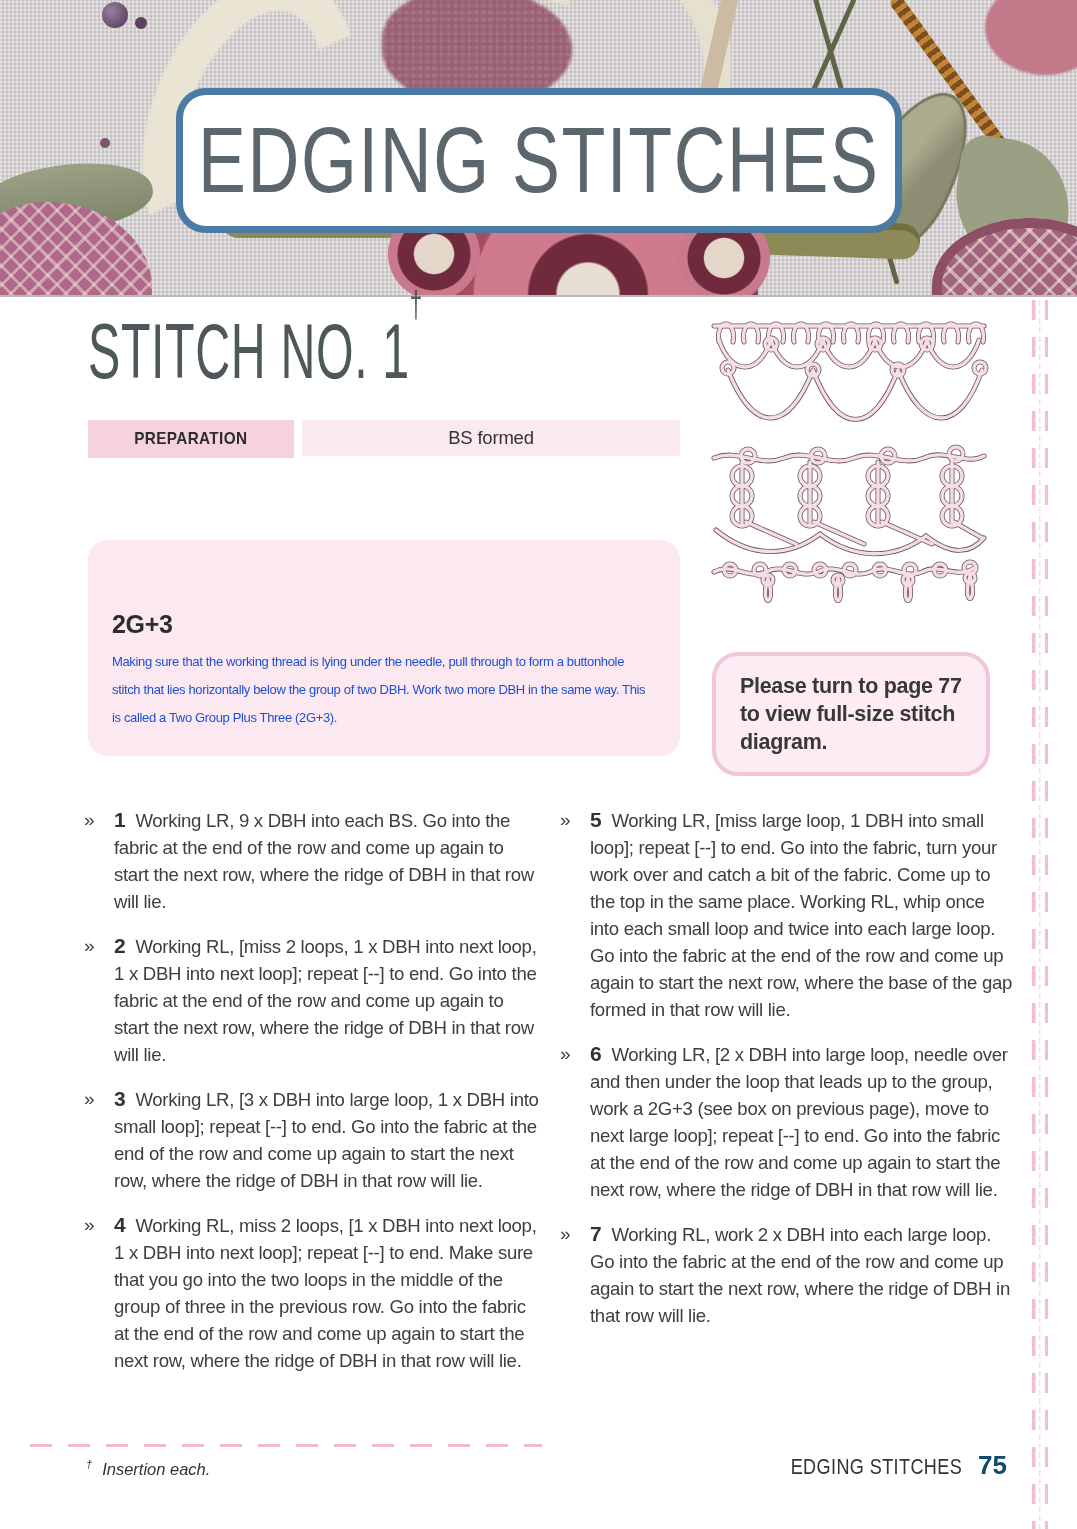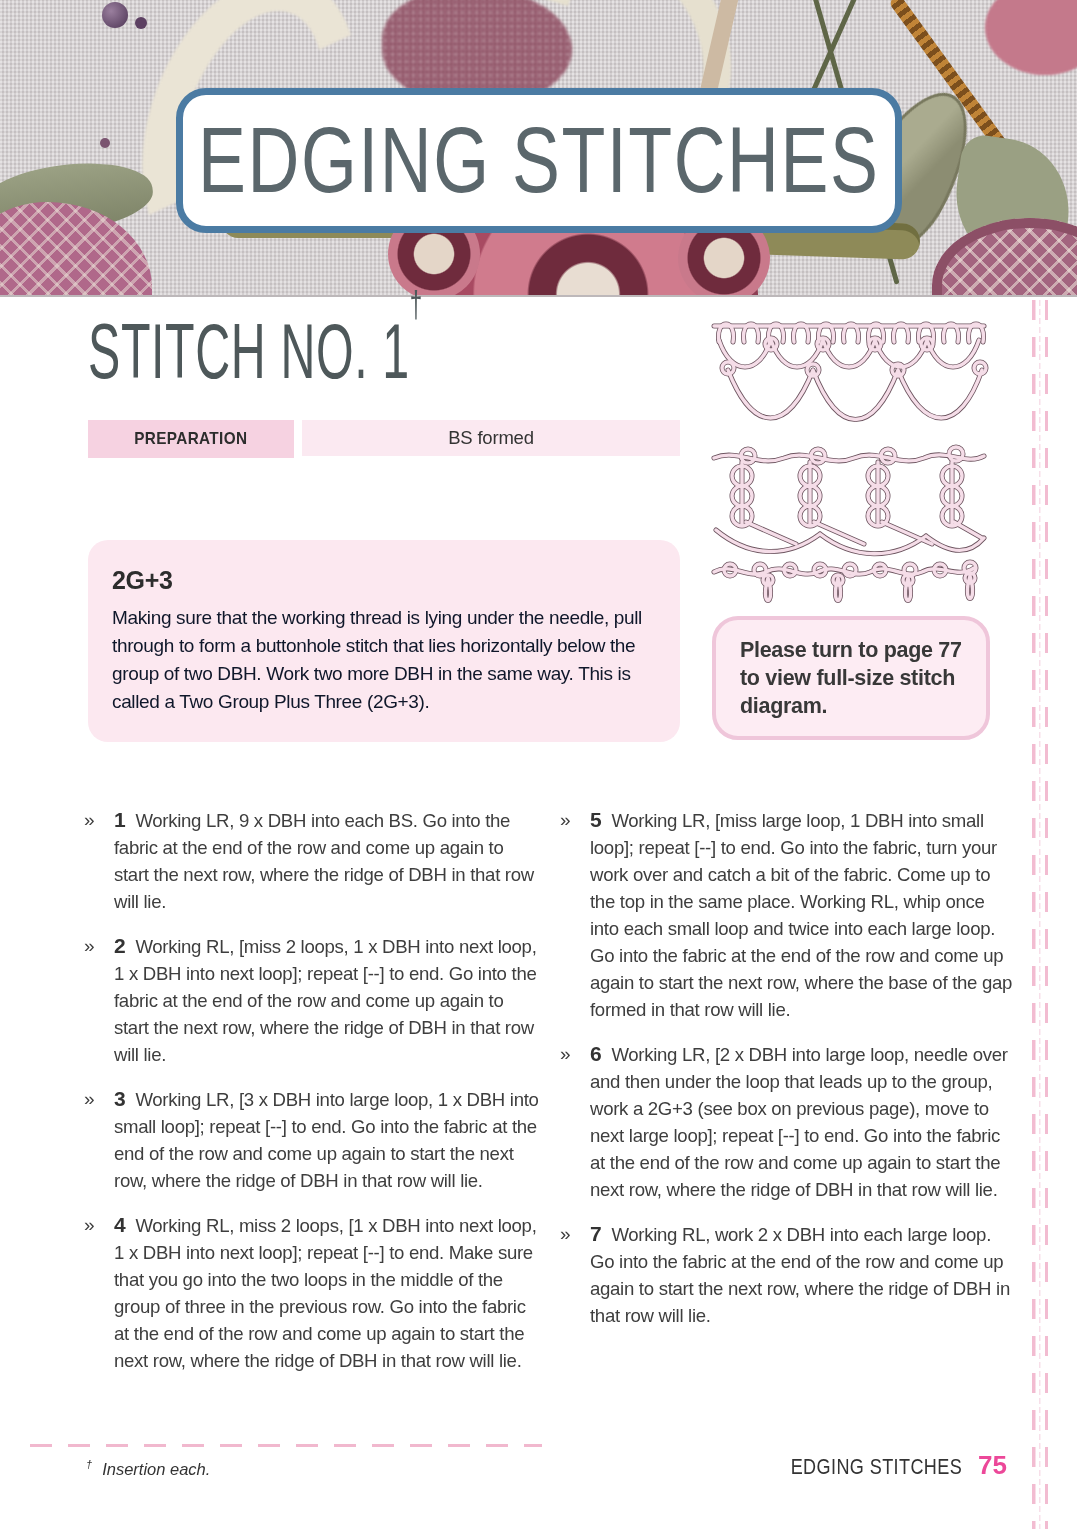--- a/index.html
+++ b/index.html
@@ -69,51 +69,51 @@
   .spec-table { position:absolute; left:88px; top:420px; width:592px; display:grid;
     grid-template-columns:206px 378px; column-gap:8px; row-gap:3px; }
   .spec-th { background:#f6d2e1; height:38px; display:flex; align-items:center; justify-content:center; }
   .spec-th span { font-weight:bold; font-size:17px; letter-spacing:.4px; color:#2d2d2d; transform:scaleX(.9); white-space:nowrap; }
   .spec-td { background:#fbe9f1; height:36px; display:flex; align-items:center; justify-content:center;
     font-size:18.5px; color:#333; letter-spacing:-.2px; }
 
   
   .tip-box { position:absolute; left:88px; top:540px; width:592px; min-height:202px; background:#fce8f0;
     border-radius:20px; padding:26px 26px 24px 24px; }
-  .tip-box h3 { font-size:25px; font-weight:bold; color:#2d2d2d; letter-spacing:-.3px; margin-bottom:9px; }
-  .tip-box p { font-size:19px; line-height:28px; color:#0f172a; letter-spacing:-.35px; }
+  .tip-box h3 { font-size:25px; font-weight:bold; color:#2d2d2d; letter-spacing:-.3px; margin-bottom:9px;margin-top:44px; }
+  .tip-box p { font-size:13px; line-height:28px; color:#1d4ed8; letter-spacing:-.35px; }
 
   
   .diagram { position:absolute; left:708px; top:312px; width:282px; height:302px; }
   .lace-outline { stroke:#6d5560; stroke-width:5; fill:none; stroke-linecap:round; stroke-linejoin:round; }
   .lace-thread  { stroke:#f5dde8; stroke-width:3.4; fill:none; stroke-linecap:round; stroke-linejoin:round; }
 
   
-  .note-box { position:absolute; left:712px; top:616px; width:278px; min-height:120px; background:#fdecf3;
+  .note-box { position:absolute; left:712px; top:652px; width:278px; min-height:120px; background:#fdecf3;
     border:4px solid #efc6da; border-radius:26px; padding:16px 20px 16px 24px; }
   .note-box p { font-size:21.5px; line-height:28px; font-weight:bold; color:#383838; letter-spacing:-.3px; }
 
   
   .instructions { position:absolute; left:84px; top:806px; width:932px; display:flex; }
   .col { width:456px; }
   .col + .col { margin-left:20px; }
   .step { display:flex; margin-bottom:17px; }
   .step .mark { width:30px; flex:none; font-size:19px; color:#3e3e3e; line-height:27px; }
   .step-text { flex:1; font-size:18.6px; line-height:27px; color:#3e3e3e; letter-spacing:-.3px; }
   .step-num { font-size:21px; font-weight:bold; margin-right:10px; color:#333; }
 
   
   .foot-rule { position:absolute; left:30px; top:1444px; width:512px; height:3px;
     background:repeating-linear-gradient(90deg, #f1b8ce 0 22px, transparent 22px 38px); }
   .footnote { position:absolute; left:86px; top:1458px; font-size:16.5px; font-style:italic; color:#333; }
   .footnote sup { font-size:11px; margin-right:10px; }
   .running-footer { position:absolute; right:70px; top:1450px; display:flex; align-items:baseline; }
   .running-title { font-size:22px; letter-spacing:.5px; color:#333; transform:scaleX(.82); transform-origin:right center;
     display:inline-block; white-space:nowrap; }
-  .page-num { font-size:26px; font-weight:bold; color:#ec4899; margin-left:16px; }
+  .page-num { font-size:26px; font-weight:bold; color:#0c4a6e; margin-left:16px; }
 
   
   .rail { position:absolute; left:1032px; top:300px; width:16px; height:1229px;
     background-image:
       repeating-linear-gradient(180deg, #f2bcd1 0 20px, transparent 20px 37px),
       repeating-linear-gradient(180deg, #f2bcd1 0 20px, transparent 20px 37px),
       repeating-linear-gradient(180deg, #f7dfe9 0 6px, transparent 6px 9px);
     background-size:3.5px 100%, 3.5px 100%, 1.5px 100%;
     background-position:left top, right top, 7px top;
     background-repeat:no-repeat; }

